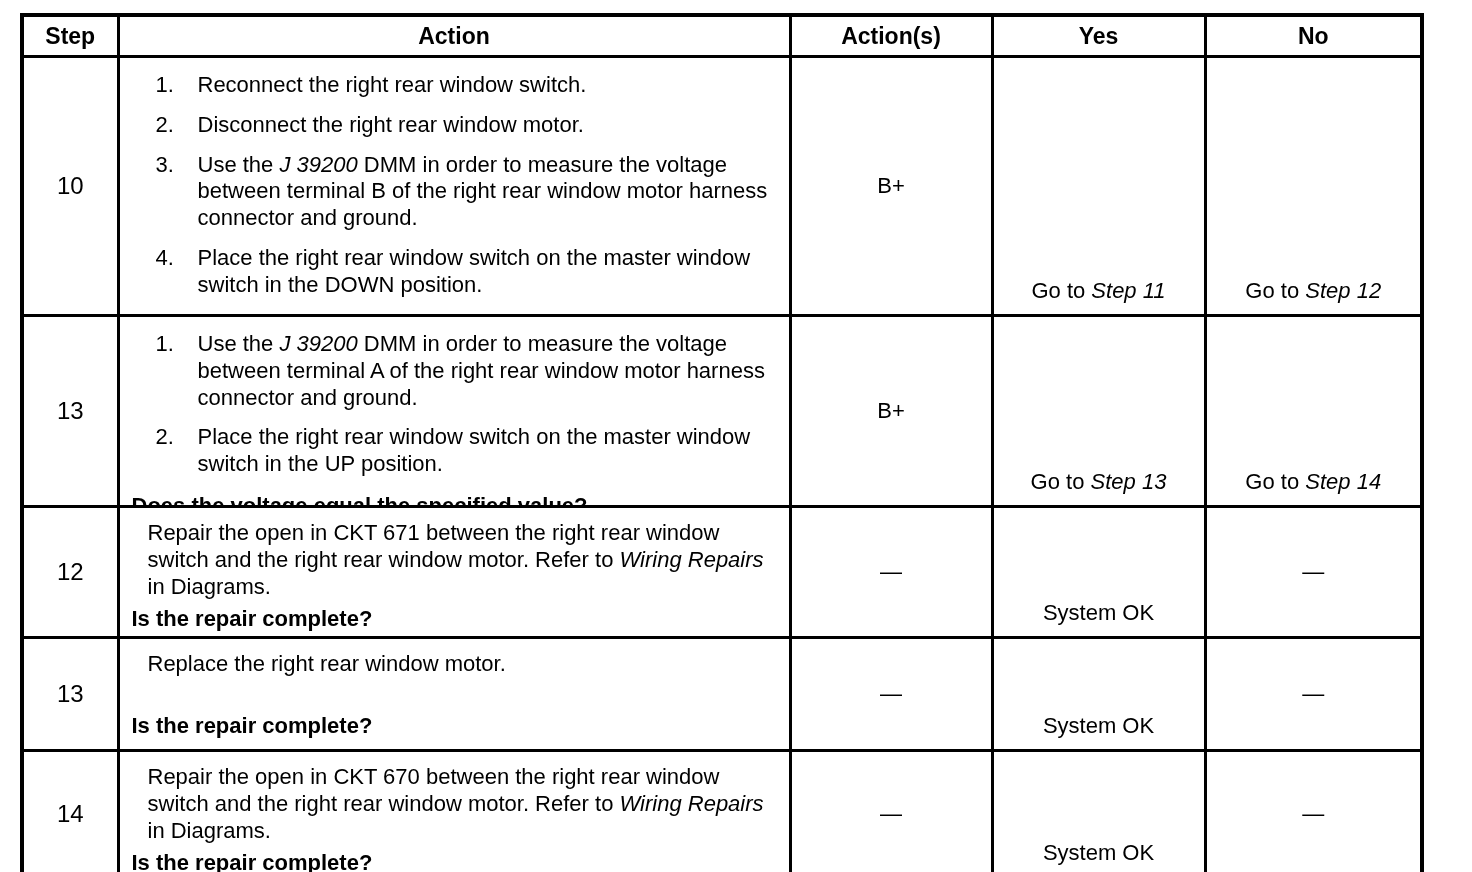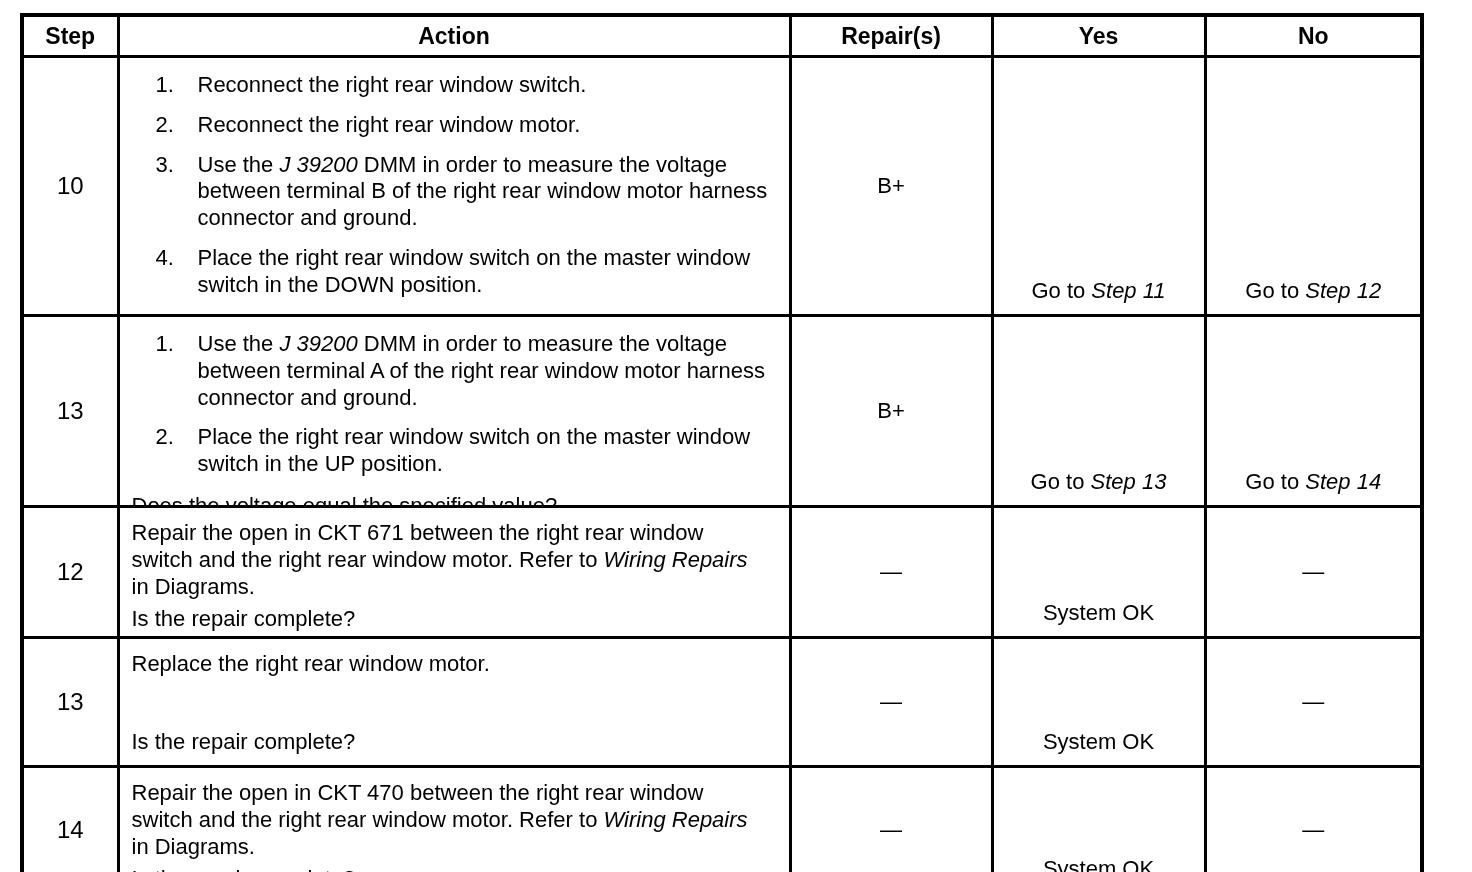--- a/index.html
+++ b/index.html
@@ -53,37 +53,38 @@
   }
   .action-inner {
     box-sizing: border-box;
     display: flex;
     flex-direction: column;
     padding: 10px 18px 9px 12px;
   }
   .h-r0 { height: 256px; }
   .h-r1 { height: 188px; }
   .h-r2 { height: 128px; }
-  .h-r3 { height: 126px; }
+  .h-r3 { height: 110px; }
   .h-r4 { height: 124px; }
   .item {
     display: flex;
     margin: 4px 0 9px 24px;
   }
   .item-num {
     flex: none;
     width: 30px;
     text-align: left;
     margin-right: 12px;
   }
   .item-text { flex: 1; }
-  .para { margin: 2px 0 0 0; }
+  .para { margin: 2px 0 0 16px; }
   .question {
     margin-top: auto;
     padding-top: 6px;
+    font-weight: bold;
   }
   
   td.value-cell {
     text-align: center;
     vertical-align: middle;
   }
   
   td.yes-cell, td.no-cell {
     text-align: center;
     vertical-align: bottom;
@@ -104,38 +105,38 @@
       <col style="width:96px">
       <col style="width:672px">
       <col style="width:202px">
       <col style="width:213px">
       <col style="width:217px">
     </colgroup>
     <thead>
       <tr>
         <th>Step</th>
         <th>Action</th>
-        <th>Repair(s)</th>
+        <th>Action(s)</th>
         <th>Yes</th>
         <th>No</th>
       </tr>
     </thead>
     <tbody>
 
       <tr>
         <td class="step-cell">10</td>
         <td class="action-cell">
           <div class="action-inner h-r0">
             <div class="item">
               <span class="item-num">1.</span>
               <span class="item-text"><span>Reconnect the right rear window switch.</span><i></i><span></span></span>
             </div>
             <div class="item">
               <span class="item-num">2.</span>
-              <span class="item-text"><span>Reconnect the right rear window motor.</span><i></i><span></span></span>
+              <span class="item-text"><span>Disconnect the right rear window motor.</span><i></i><span></span></span>
             </div>
             <div class="item">
               <span class="item-num">3.</span>
               <span class="item-text"><span>Use the </span><i>J 39200</i><span> DMM in order to measure the voltage between terminal B of the right rear window motor harness connector and ground.</span></span>
             </div>
             <div class="item">
               <span class="item-num">4.</span>
               <span class="item-text"><span>Place the right rear window switch on the master window switch in the DOWN position.</span><i></i><span></span></span>
             </div>
             <div class="question">Does the voltage equal the specified value?</div>
@@ -189,21 +190,21 @@
         </td>
         <td class="value-cell">—</td>
         <td class="yes-cell"><span>System OK</span><i></i></td>
         <td class="no-cell mid"><span>—</span><i></i></td>
       </tr>
 
       <tr>
         <td class="step-cell">14</td>
         <td class="action-cell">
           <div class="action-inner h-r4">
-            <div class="para"><span>Repair the open in CKT 470 between the right rear window switch and the right rear window motor. Refer to </span><i>Wiring Repairs</i><span> in Diagrams.</span></div>
+            <div class="para"><span>Repair the open in CKT 670 between the right rear window switch and the right rear window motor. Refer to </span><i>Wiring Repairs</i><span> in Diagrams.</span></div>
             <div class="question">Is the repair complete?</div>
           </div>
         </td>
         <td class="value-cell">—</td>
         <td class="yes-cell"><span>System OK</span><i></i></td>
         <td class="no-cell mid"><span>—</span><i></i></td>
       </tr>
 
     </tbody>
   </table>

